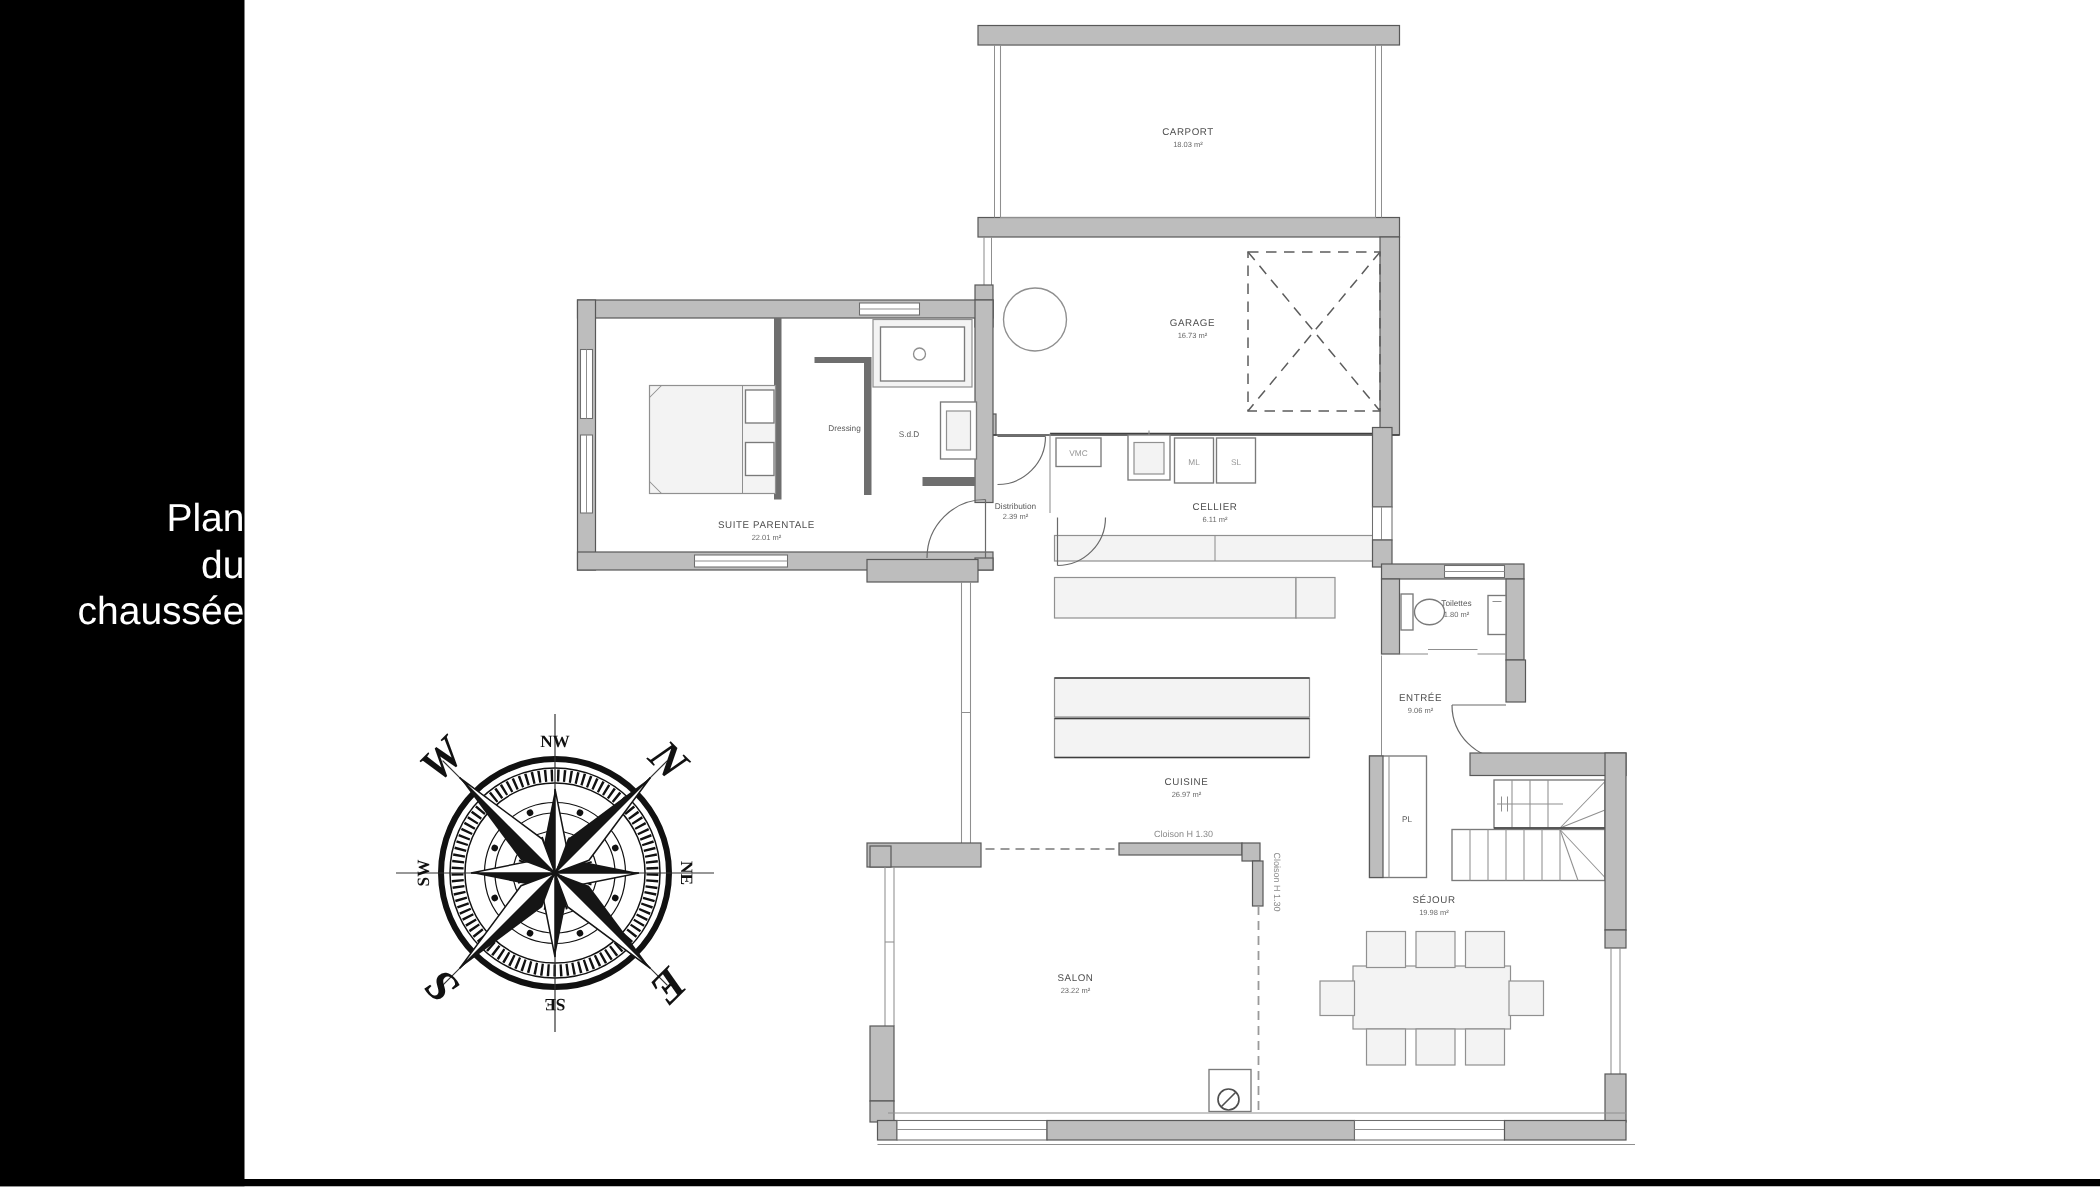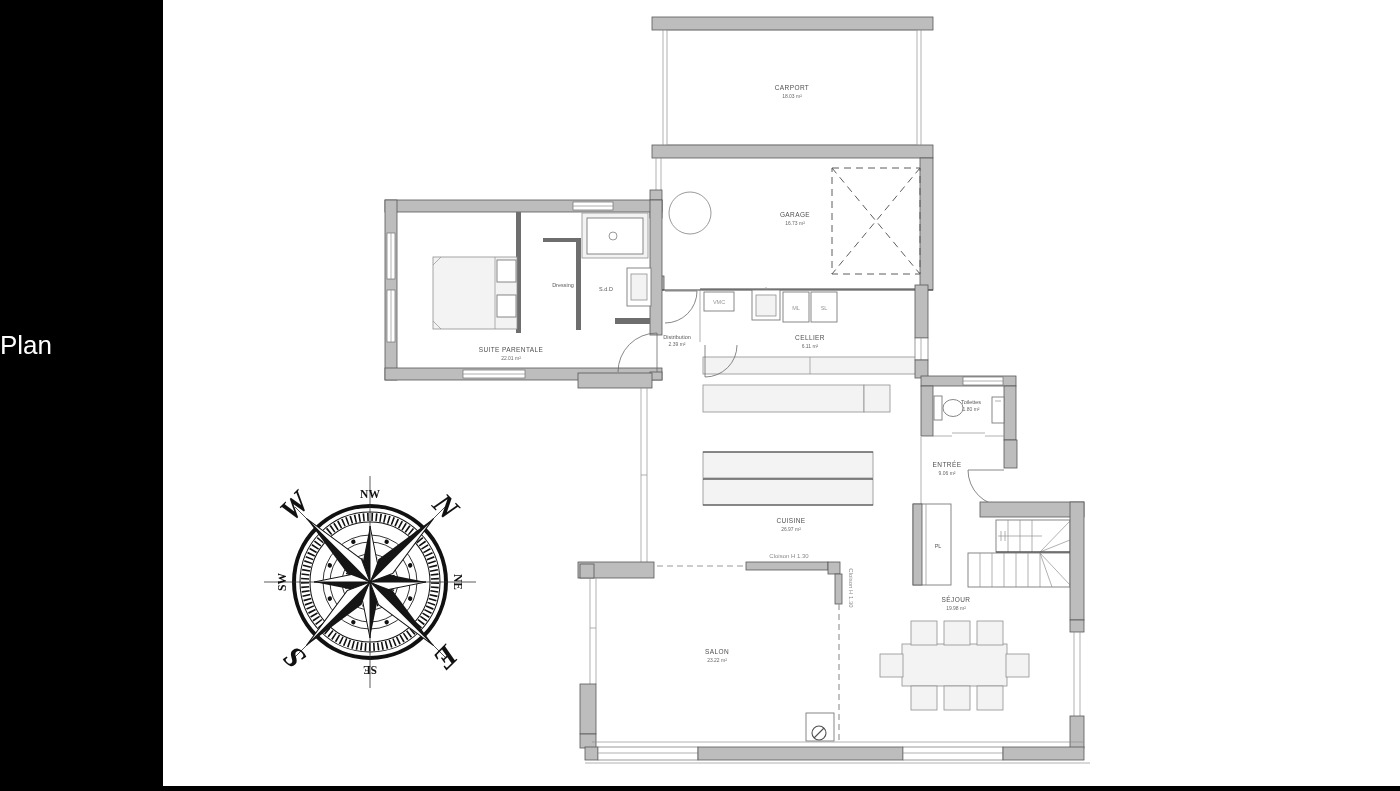--- a/index.html
+++ b/index.html
@@ -1,19 +1,19 @@
 <!DOCTYPE html>
 <html><head>
 <meta charset="utf-8">
 <style>
   html,body{margin:0;padding:0;background:#ffffff;}
   body{width:1400px;height:791px;position:relative;overflow:hidden;
        font-family:"Liberation Sans",sans-serif;}
   .sidebar{position:absolute;left:0;top:0;width:163px;height:791px;background:#000;}
-  .sidebar-title{position:absolute;left:0;top:330px;width:163px;text-align:left;
+  .sidebar-title{position:absolute;left:0;top:330px;width:163px;text-align:right;
        color:#fff;font-size:26px;line-height:31px;font-family:"Liberation Sans",sans-serif;}
   .bottom-bar{position:absolute;left:0;top:786px;width:1400px;height:5px;background:#000;}
   .plan-wrap{position:absolute;left:163px;top:0;width:1237px;height:791px;}
 
   
   .wall{fill:#bdbdbd;stroke:#585858;stroke-width:.8;}
   .wall-dark{fill:#6e6e6e;stroke:none;}
   .win{fill:#ffffff;stroke:#6e6e6e;stroke-width:.7;}
   .ln{stroke:#3f3f3f;stroke-width:1;fill:none;}
   .lnt{stroke:#8f8f8f;stroke-width:.7;fill:none;}
@@ -35,20 +35,22 @@
   .star-dark{fill:#151515;stroke:none;}
   .star-light{fill:#ffffff;stroke:#151515;stroke-width:1;}
   .cring{fill:none;stroke:#111;}
 </style>
 </head>
 <body>
 
 <div class="sidebar">
   <div class="sidebar-title">
     <div>Plan</div>
+    <div>du</div>
+    <div>chaussée</div>
   </div>
 </div>
 
 <div class="plan-wrap">
 <svg width="1237" height="791" viewBox="163 0 1237 791" xmlns="http://www.w3.org/2000/svg">
 
   <g>
     <rect class="wall" x="652" y="17" width="281" height="13"></rect>
     <rect class="wall" x="652" y="145" width="281" height="13"></rect>
     <rect class="lnt" x="667" y="30" width="250" height="115" fill="none"></rect>

